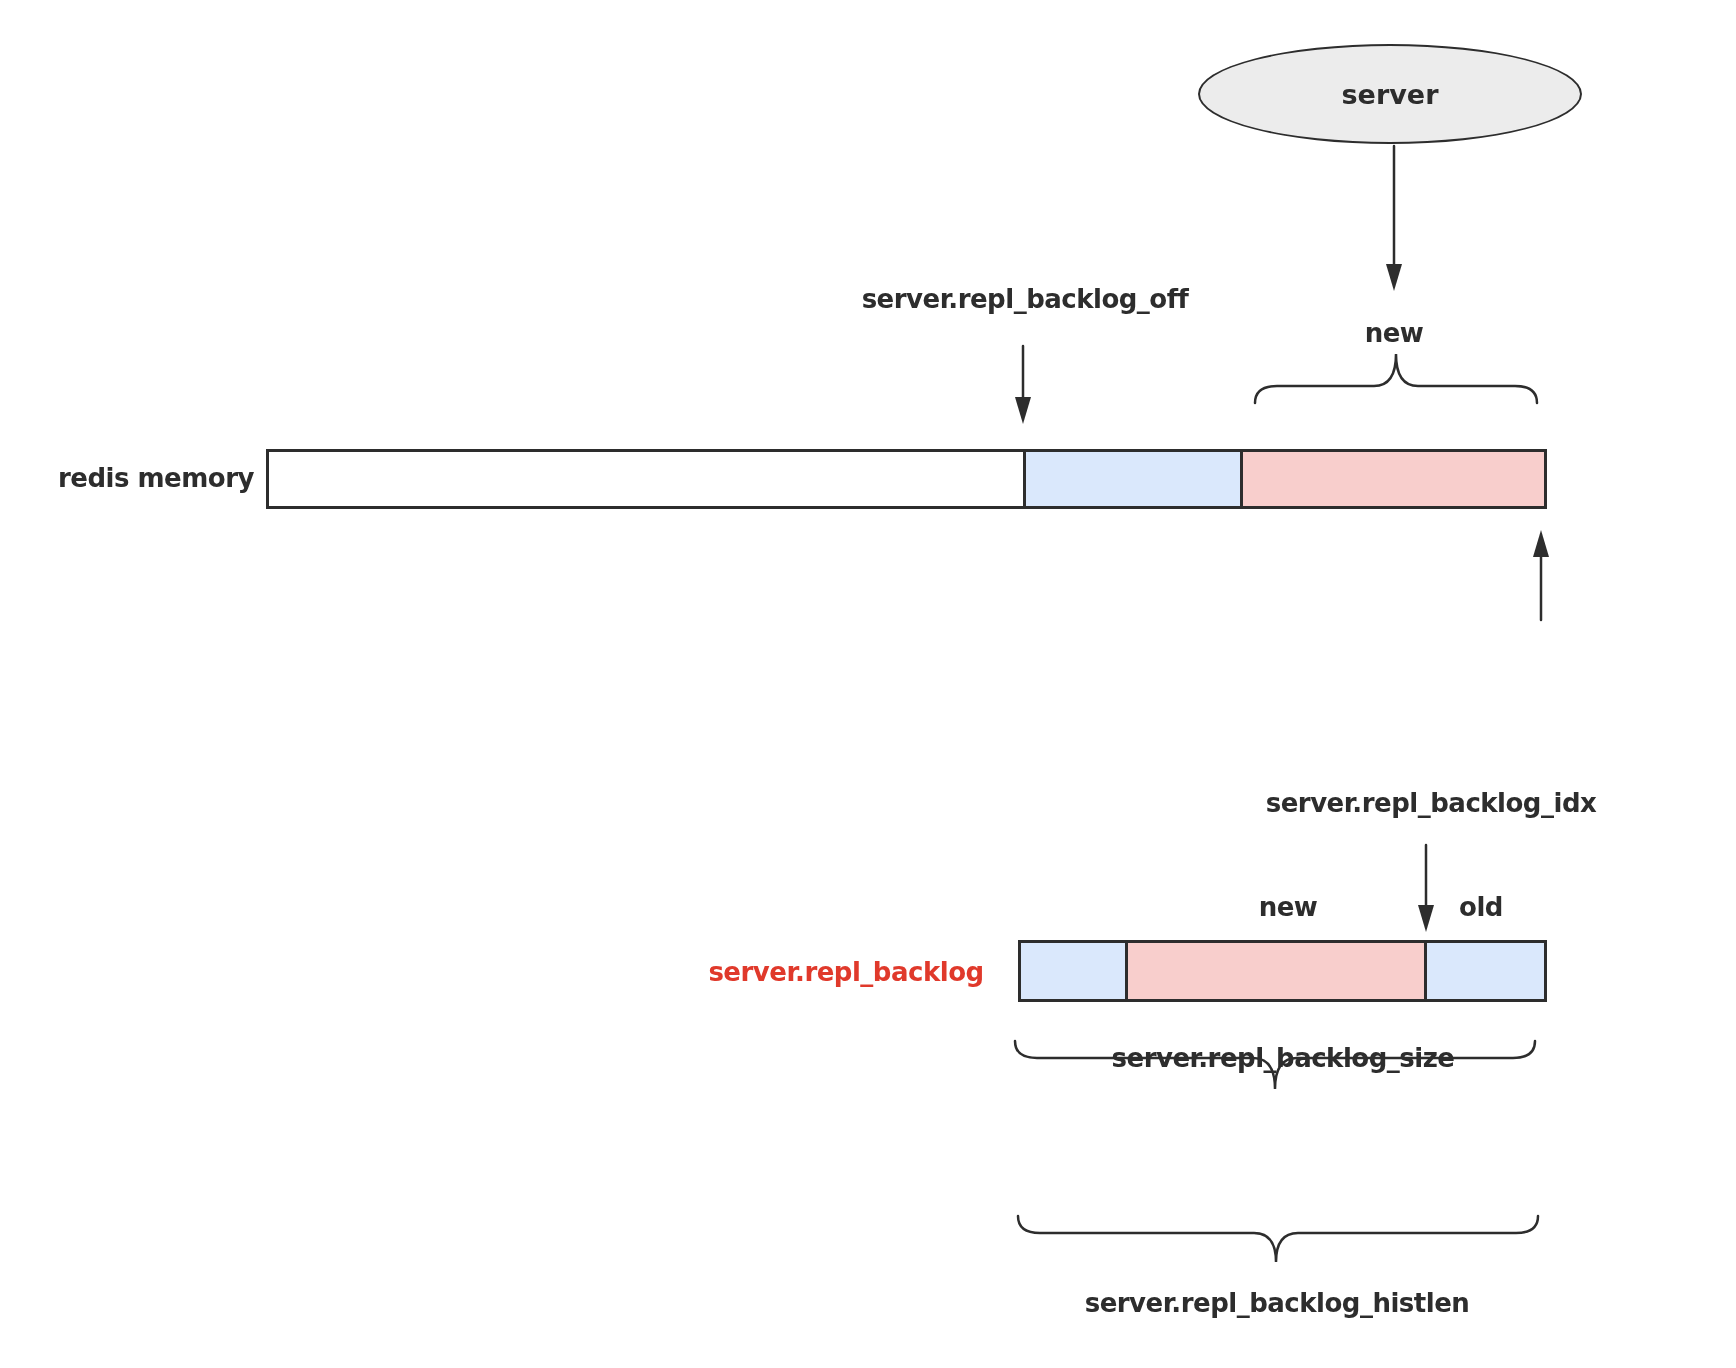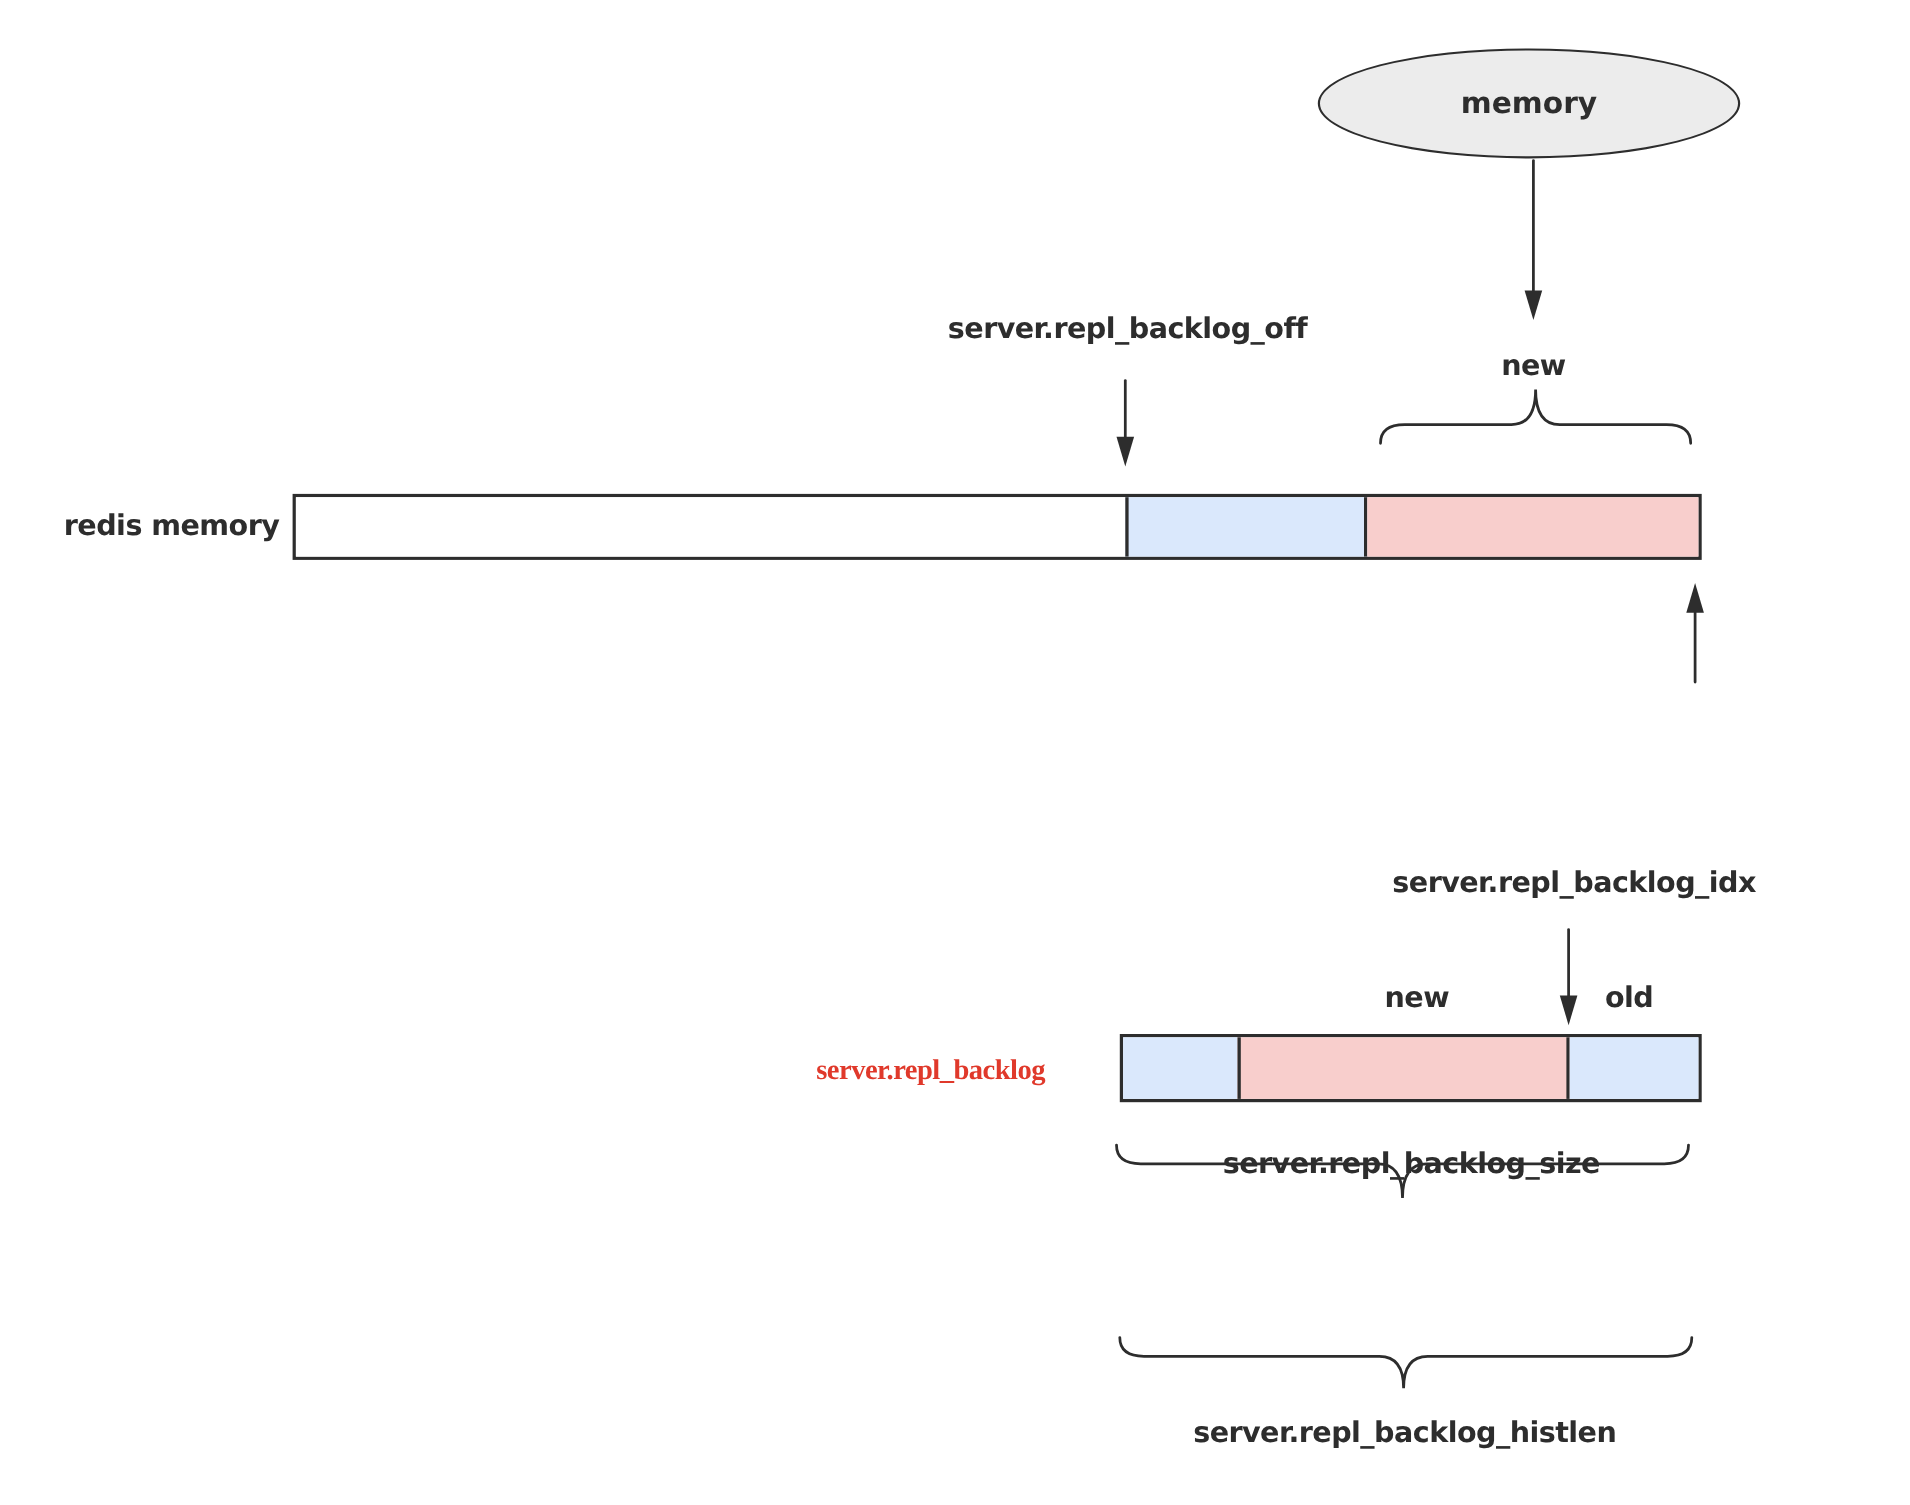--- a/index.html
+++ b/index.html
@@ -63,21 +63,21 @@
   #overlay .head{ fill:#2d2d2d; stroke:none; }
   #backlog-label{ color:#e0392b; }
 </style>
 </head>
 <body>
 
 <div id="stage">
 
 
   <div id="client-node">
-    <span>memory</span>
+    <span>server</span>
   </div>
 
   <svg id="overlay" viewBox="0 0 1736 1368" xmlns="http://www.w3.org/2000/svg">
 
     <g>
       <line class="stroke" x1="1394" y1="146" x2="1394" y2="266"></line>
       <polygon class="head" points="1386,264 1402,264 1394,291"></polygon>
     </g>
 
     <g>
@@ -108,21 +108,21 @@
 
   <div class="label" style="left:58px; top:463px;">redis memory</div>
 
 
   <div class="label centered" style="left:1431px; top:788px;">server.repl_backlog_idx</div>
 
   <div class="label centered" style="left:1288px; top:892px;">new</div>
 
   <div class="label centered" style="left:1481px; top:892px;">old</div>
 
-  <div id="backlog-label" class="label centered" style="left:846px; top:957px;font-family:Liberation Serif, serif;">server.repl_backlog</div>
+  <div id="backlog-label" class="label centered" style="left:846px; top:957px;">server.repl_backlog</div>
 
   <div class="label centered" style="left:1283px; top:1043px;">server.repl_backlog_size</div>
 
   <div class="label centered" style="left:1277px; top:1288px;">server.repl_backlog_histlen</div>
 
   <div id="memory-bar" class="bar">
     <div class="seg white" style="width:754px;"></div>
     <div class="seg blue edged" style="width:220px;"></div>
     <div class="seg pink grow"></div>
   </div>

